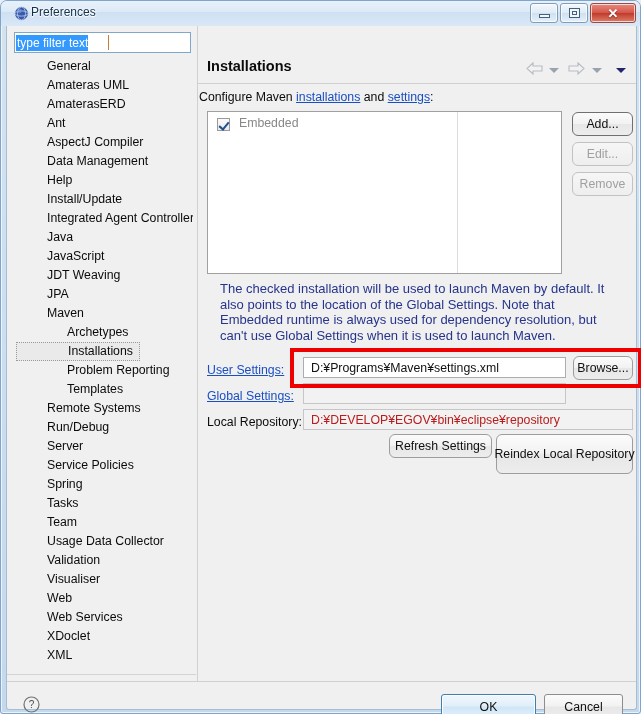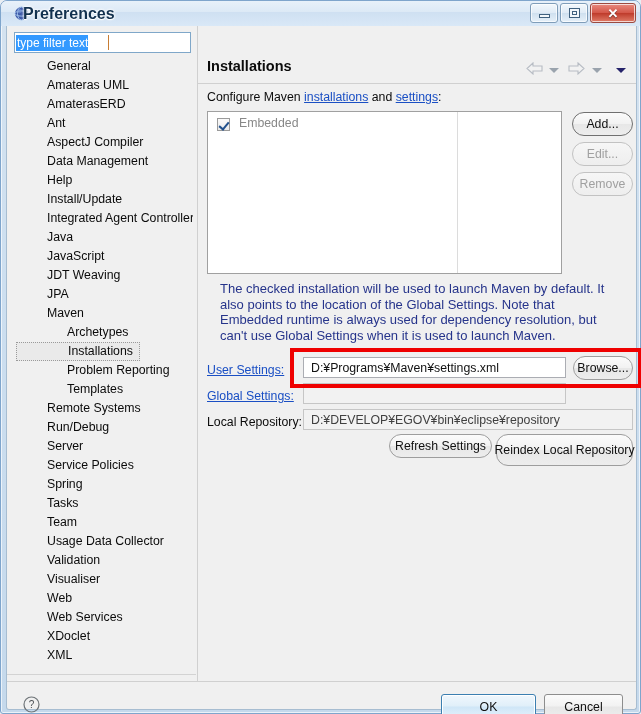--- a/index.html
+++ b/index.html
@@ -23,25 +23,24 @@
   
   #titlebar{
     position:absolute;left:0;top:0;width:639px;height:25px;
     border-radius:6px 6px 0 0;
     background:linear-gradient(to bottom,#e8f1fa 0%,#dce9f6 45%,#cfe0f2 46%,#d9e8f7 100%);
   }
   #title-icon{
     position:absolute;left:13px;top:5px;width:15px;height:15px;
   }
   #title-text{
-    position:absolute;left:22px;top:4px;
-    font-size:16px;color:#12314f;
+    position:absolute;left:30px;top:4px;
+    font-size:12px;color:#12314f;
     text-shadow:0 0 3px #fff,0 0 3px #fff,0 1px 0 #fff;
     white-space:nowrap;
-    font-weight:bold;
   }
   .cap-btn{
     position:absolute;top:2px;height:20px;
     border:1px solid #7f9db9;border-radius:3px;
     box-sizing:border-box;
     background:linear-gradient(to bottom,#f3f8fc 0%,#e0ebf6 48%,#cfe0ef 52%,#e6f0f9 100%);
     box-shadow:inset 0 0 0 1px rgba(255,255,255,.7);
   }
   #btn-min{right:82px;width:28px;}
   #btn-max{right:52px;width:28px;}
@@ -129,21 +128,21 @@
   .nav-caret{
     display:inline-block;vertical-align:middle;
     width:0;height:0;border-left:5px solid transparent;border-right:5px solid transparent;
     border-top:5px solid #9aa3ad;margin:0 5px 0 2px;
   }
   .nav-caret.dark{border-top-color:#25236a;margin-left:6px;}
 
   #hr-top{position:absolute;left:191px;top:57px;right:0;height:1px;background:#d0d0d0;}
 
   #cfg-line{
-    position:absolute;left:200px;top:64px;
+    position:absolute;left:192px;top:64px;
     font-size:12.3px;color:#0b0b0b;white-space:nowrap;
   }
   .link{color:#1a4fc4;text-decoration:underline;cursor:pointer;}
 
   #inst-list{
     position:absolute;left:200px;top:85px;width:355px;height:163px;
     box-sizing:border-box;background:#fff;
     border:1px solid #a0a0a0;
   }
   #inst-col-div{position:absolute;left:249px;top:0;width:1px;height:161px;background:#dcdcdc;}
@@ -155,21 +154,21 @@
   .cbx:after{
     content:"";position:absolute;left:3px;top:1px;width:4px;height:8px;
     border:solid #21508c;border-width:0 2px 2px 0;transform:rotate(40deg);
   }
   #inst-name{position:absolute;left:31px;top:1px;font-size:12.3px;color:#888;}
 
   .sbtn{
     position:absolute;box-sizing:border-box;
     font-family:"Liberation Sans", sans-serif;font-size:12.3px;
     background:linear-gradient(to bottom,#fbfbfb 0%,#f2f2f2 48%,#e7e7e7 52%,#ededed 100%);
-    border:1px solid #9d9d9d;border-radius:12px;color:#101010;
+    border:1px solid #9d9d9d;border-radius:6px;color:#101010;
     text-align:center;white-space:nowrap;cursor:default;
     display:flex;align-items:center;justify-content:center;
   }
   .sbtn.disabled{color:#a0a0a0;border-color:#c2c2c2;
     background:linear-gradient(to bottom,#f6f6f6,#eeeeee);}
   #btn-add{left:565px;top:86px;width:61px;height:24px;border-color:#707070;}
   #btn-edit{left:565px;top:116px;width:61px;height:24px;}
   #btn-remove{left:565px;top:146px;width:61px;height:24px;}
 
   #info{
@@ -177,35 +176,35 @@
     font-size:13px;line-height:15.6px;color:#26348b;
   }
 
   .flabel{position:absolute;font-size:12.3px;color:#0b0b0b;white-space:nowrap;}
   .ftext{
     position:absolute;box-sizing:border-box;height:21px;
     border:1px solid #abadb3;background:#fff;
     font-family:"Liberation Sans", sans-serif;font-size:12.3px;
     color:#111;padding:2px 0 0 7px;line-height:16px;white-space:nowrap;overflow:hidden;
   }
-  .ftext.ro{background:#f2f2f2;border-color:#c6c6c6;color:#404040;}
+  .ftext.ro{background:#f2f2f2;border-color:#c6c6c6;color:#b91c1c;}
   .ftext.disabled{background:#f2f2f2;border-color:#c6c6c6;}
 
   #lbl-user{left:200px;top:337px;}
   #fld-user{left:296px;top:331px;width:263px;}
   #btn-browse{left:566px;top:330px;width:60px;height:24px;}
 
   #lbl-global{left:200px;top:363px;}
   #fld-global{left:296px;top:357px;width:263px;}
 
   #lbl-local{left:200px;top:389px;}
   #fld-local{left:296px;top:383px;width:330px;}
 
   #btn-refresh{left:382px;top:408px;width:103px;height:24px;}
-  #btn-reindex{left:489px;top:408px;width:137px;height:32px;}
+  #btn-reindex{left:489px;top:408px;width:137px;height:40px;}
 
   
   #redbox{
     position:absolute;left:283px;top:322px;width:352px;height:40px;
     box-sizing:border-box;border:4px solid #ef0000;
   }
 
   
   #footer-sep{position:absolute;left:0;top:655px;right:0;height:1px;background:#d0d0d0;}
   #help-icon{position:absolute;left:16px;top:670px;width:17px;height:17px;}

